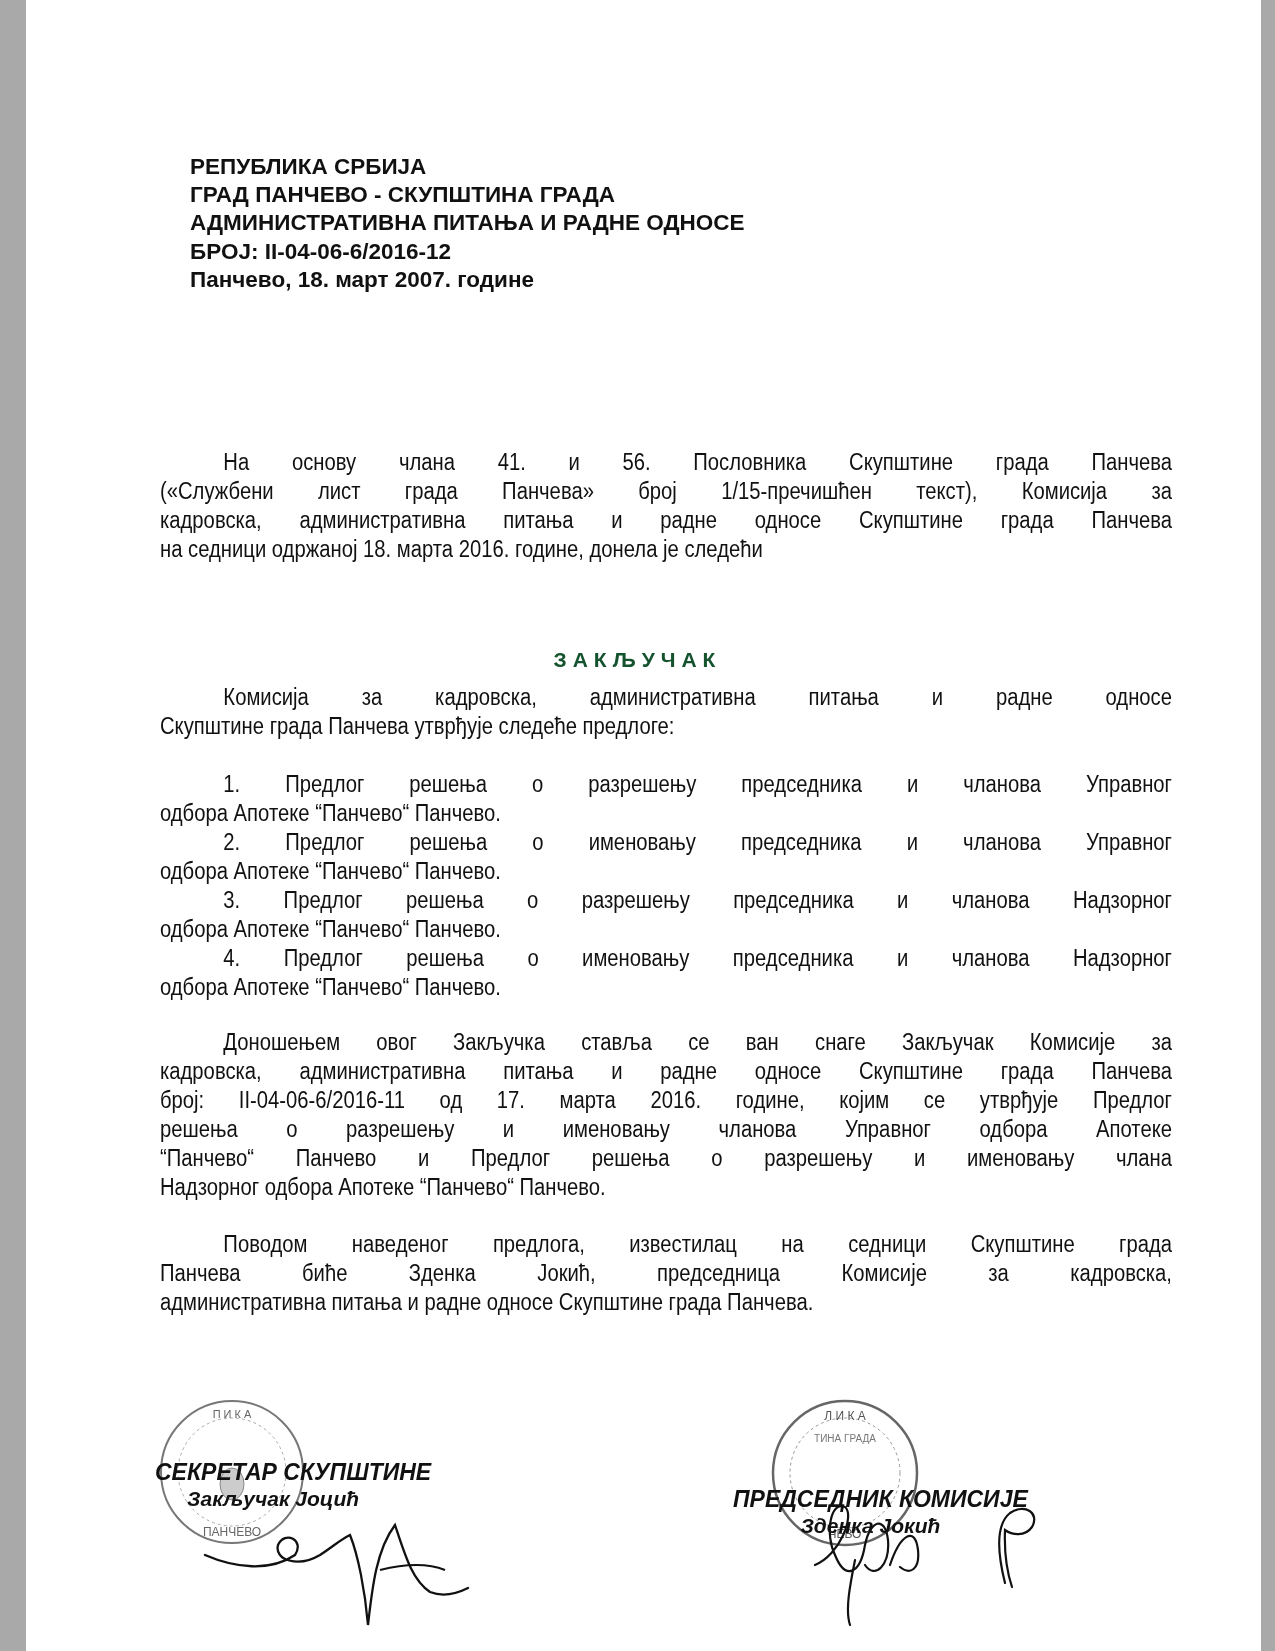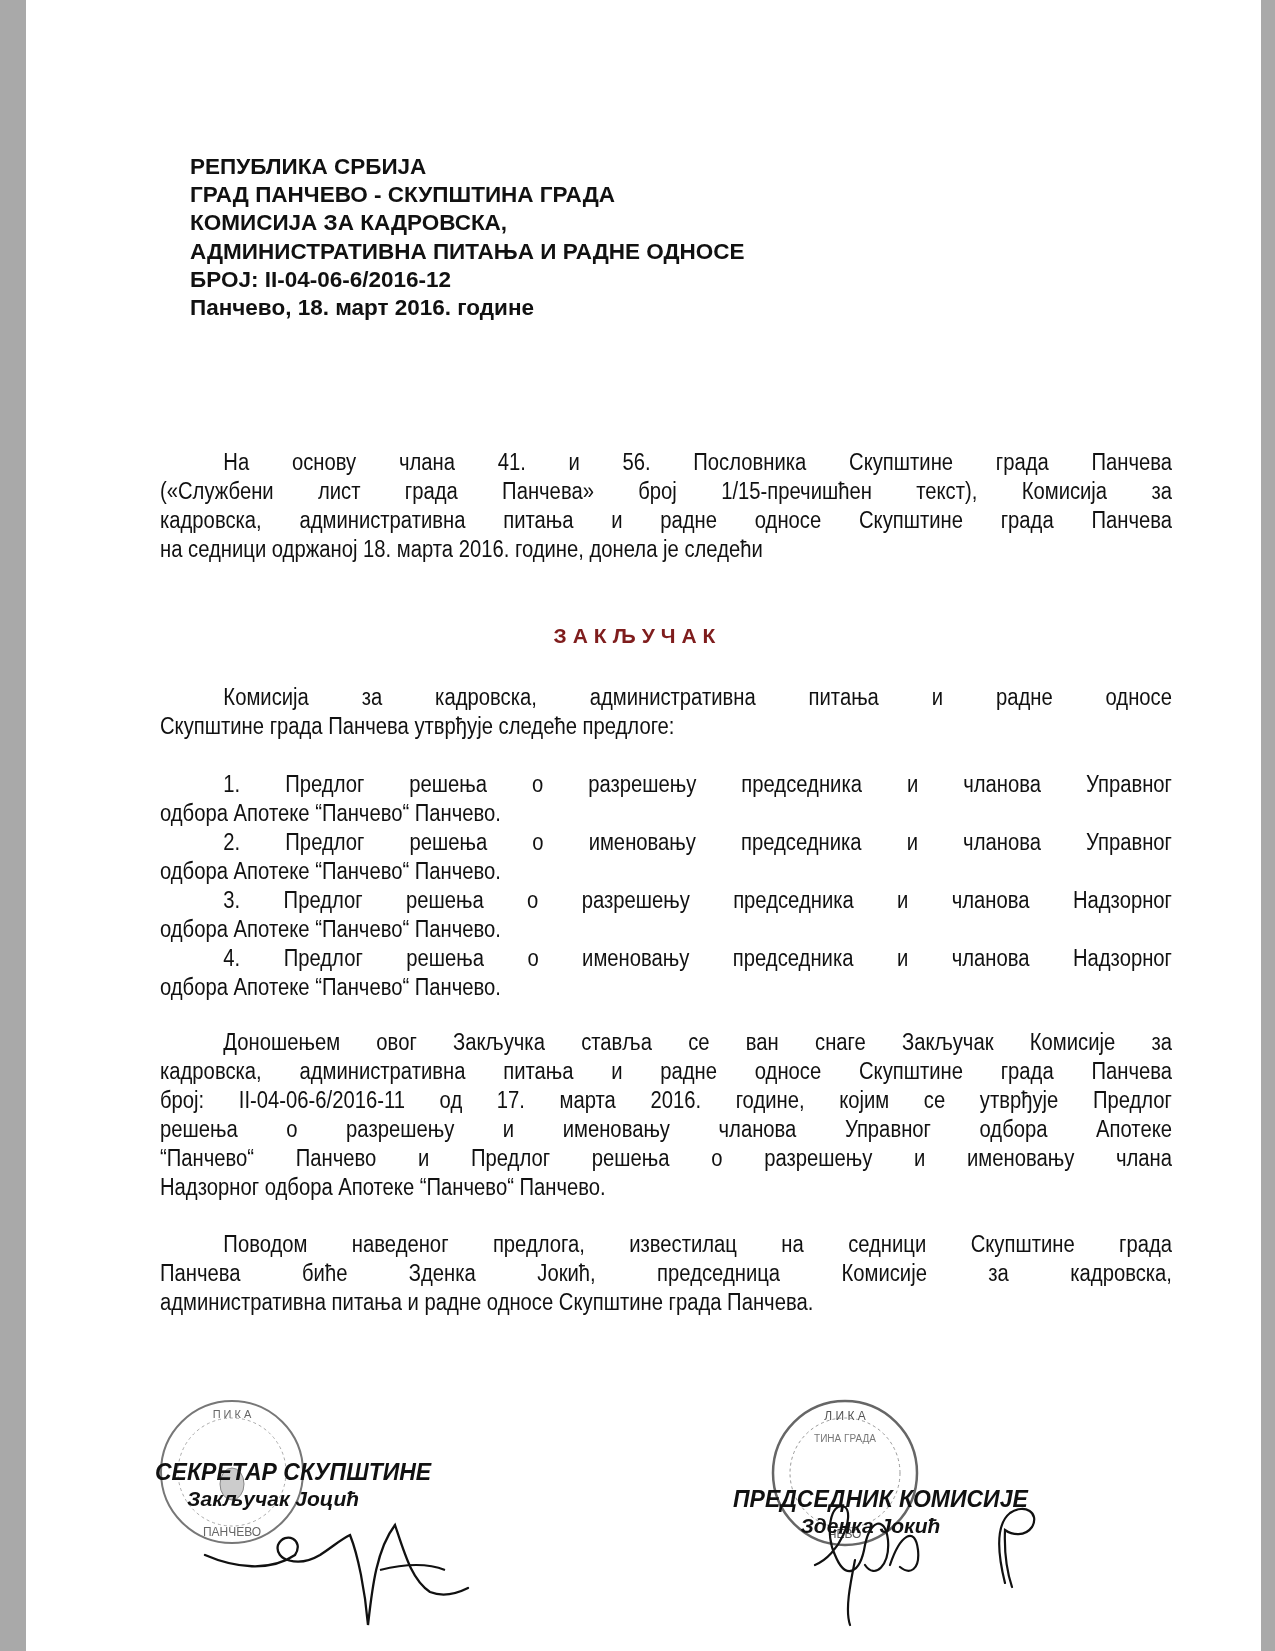--- a/index.html
+++ b/index.html
@@ -22,46 +22,45 @@
   .hdr div { margin: 0; }
   .body-text {
     font-family: "Liberation Sans", sans-serif;
     font-size: 23px; line-height: 29px; color: #111;
     transform: scaleX(0.88); transform-origin: left top;
   }
   .block {
     position: absolute; left: 160px; width: 1012px;
   }
   .title {
-    position: absolute; left: 0; width: 1275px; top: 624px;
+    position: absolute; left: 0; width: 1275px; top: 648px;
     text-align: center;
     font-family: "Liberation Sans", sans-serif; font-weight: bold;
-    font-size: 21px; letter-spacing: 6px; color: #7f1d1d;
+    font-size: 21px; letter-spacing: 6px; color: #14532d;
   }
   .sig {
     position: absolute; font-family: "Liberation Sans", sans-serif;
     color: #111; text-align: center; white-space: nowrap;
   }
   .sig .role { font-weight: bold; font-size: 23px; line-height: 28px; font-style: italic; }
   .sig .name { font-weight: bold; font-style: italic; font-size: 21px; line-height: 26px; }
   .stamp { position: absolute; }
   .signature { position: absolute; }
 </style>
 </head>
 <body>
 
 <div class="page"></div>
 
 <div class="hdr">
   <div>РЕПУБЛИКА СРБИЈА</div>
   <div>ГРАД ПАНЧЕВО - СКУПШТИНА ГРАДА</div>
-  <div>КОМИСИЈА ЗА КАДРОВСКА,</div>
   <div>АДМИНИСТРАТИВНА ПИТАЊА И РАДНЕ ОДНОСЕ</div>
   <div>БРОЈ: II-04-06-6/2016-12</div>
-  <div>Панчево, 18. март 2016. године</div>
+  <div>Панчево, 18. март 2007. године</div>
 </div>
 
 <div class="block body-text" style="top:448px; width:1150px;">
   <div class="just" style="padding-left:72px;">На основу члана 41. и 56. Пословника Скупштине града Панчева</div>
   <div class="just">(«Службени лист града Панчева» број 1/15-пречишћен текст), Комисија за</div>
   <div class="just">кадровска, административна питања и радне односе Скупштине града Панчева</div>
   <div>на седници одржаној 18. марта 2016. године,  донела је следећи</div>
 </div>
 
 <div class="title">ЗАКЉУЧАК</div>

